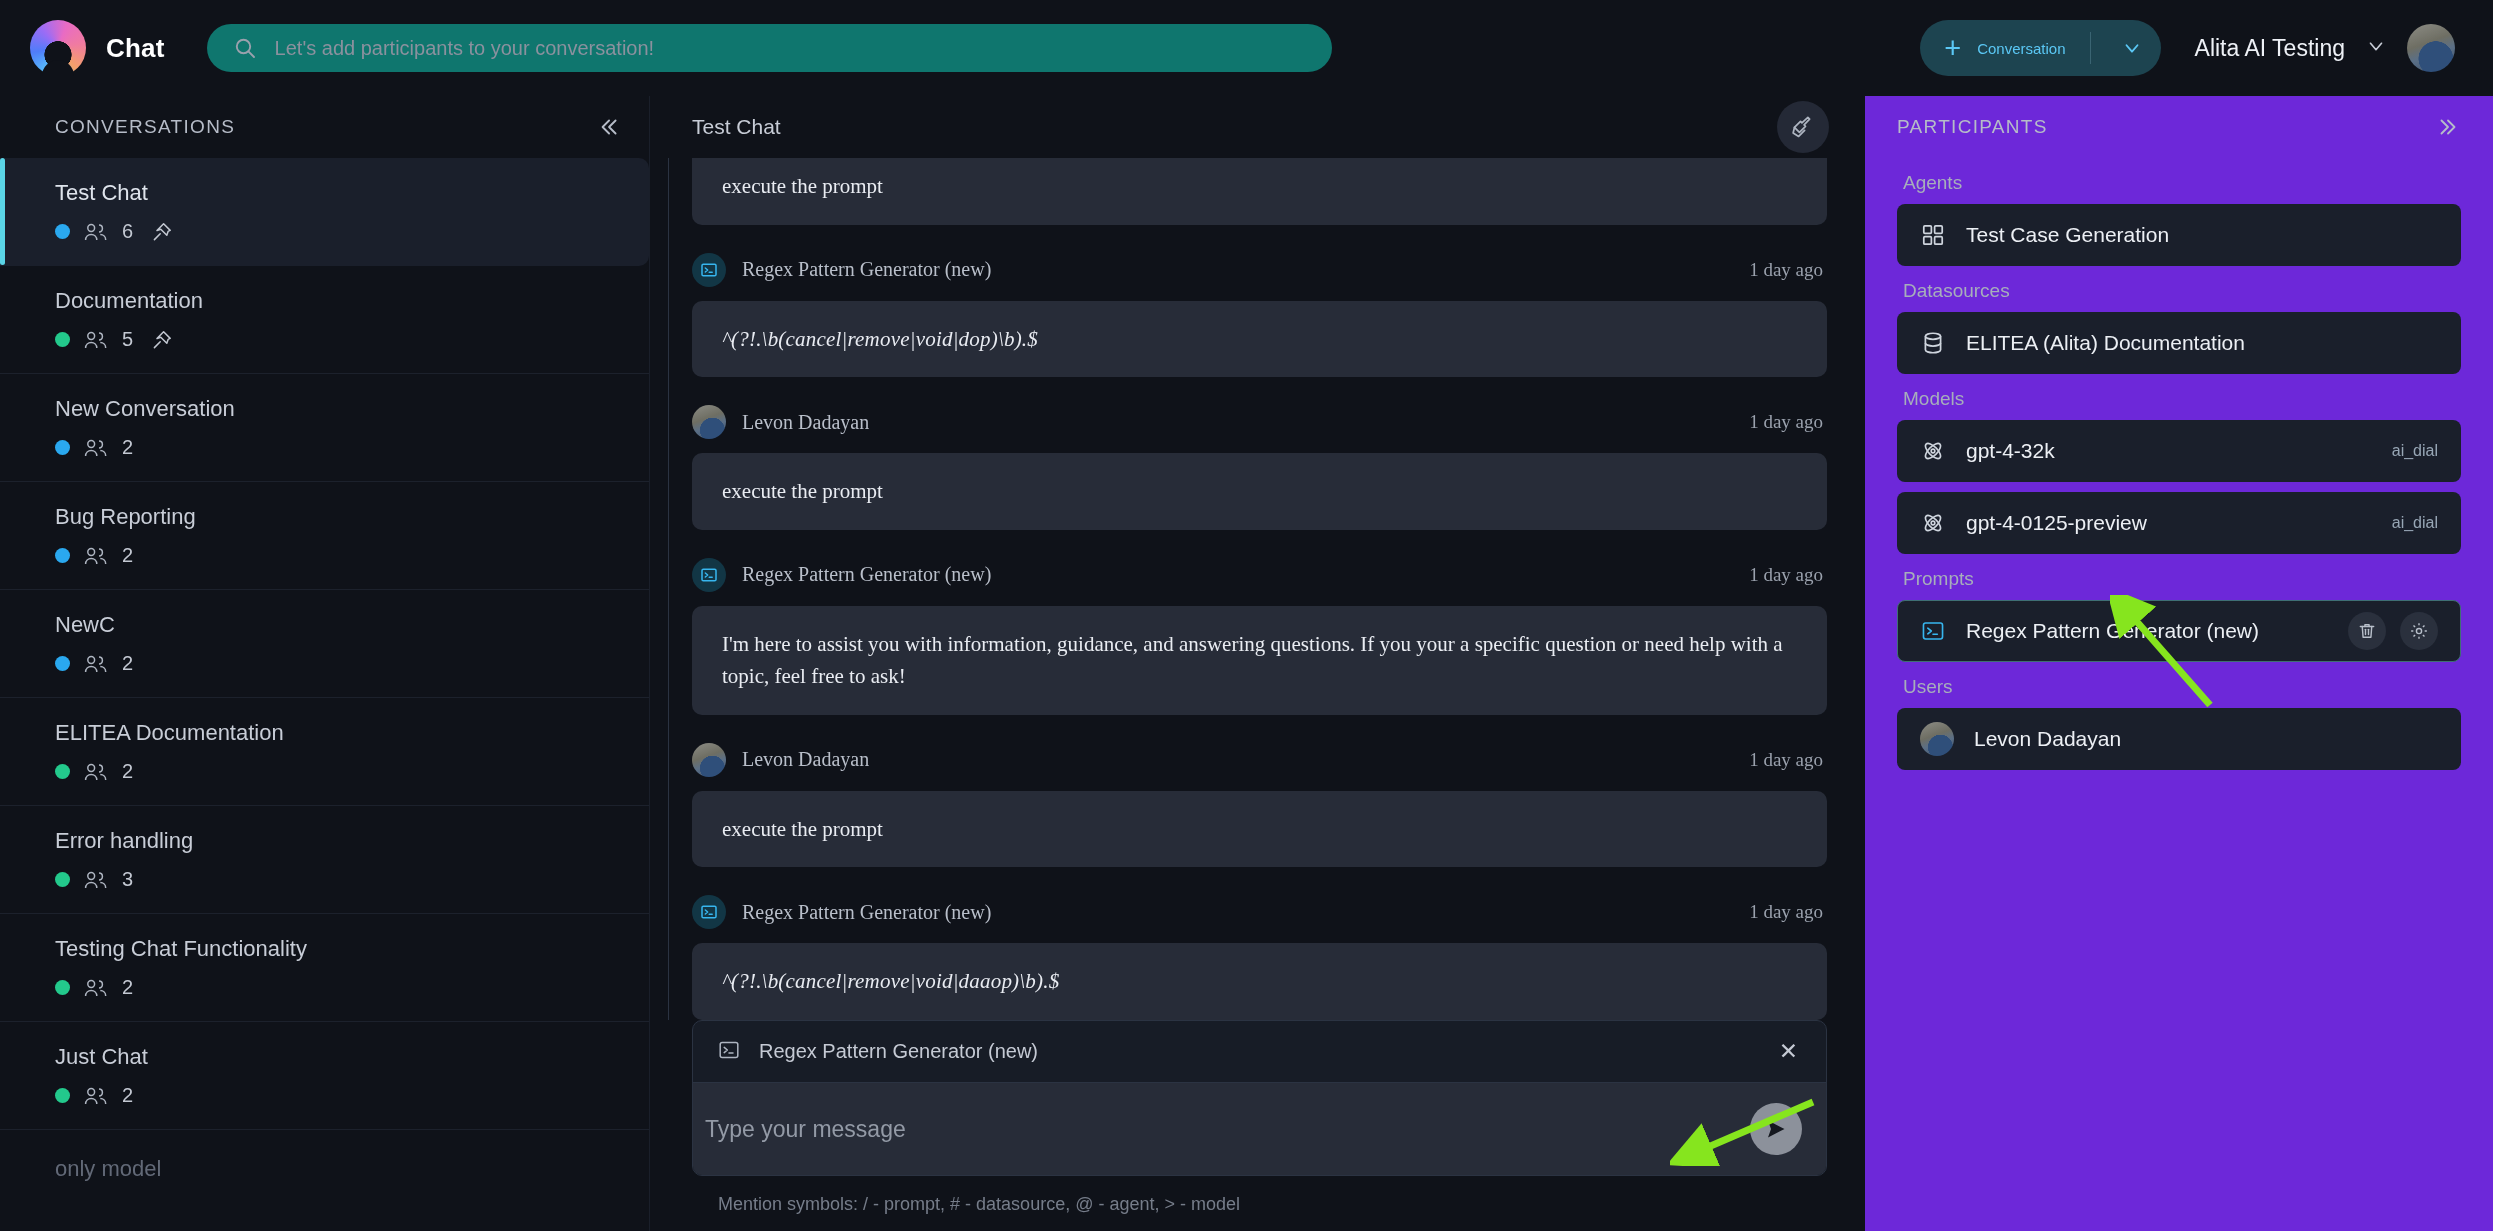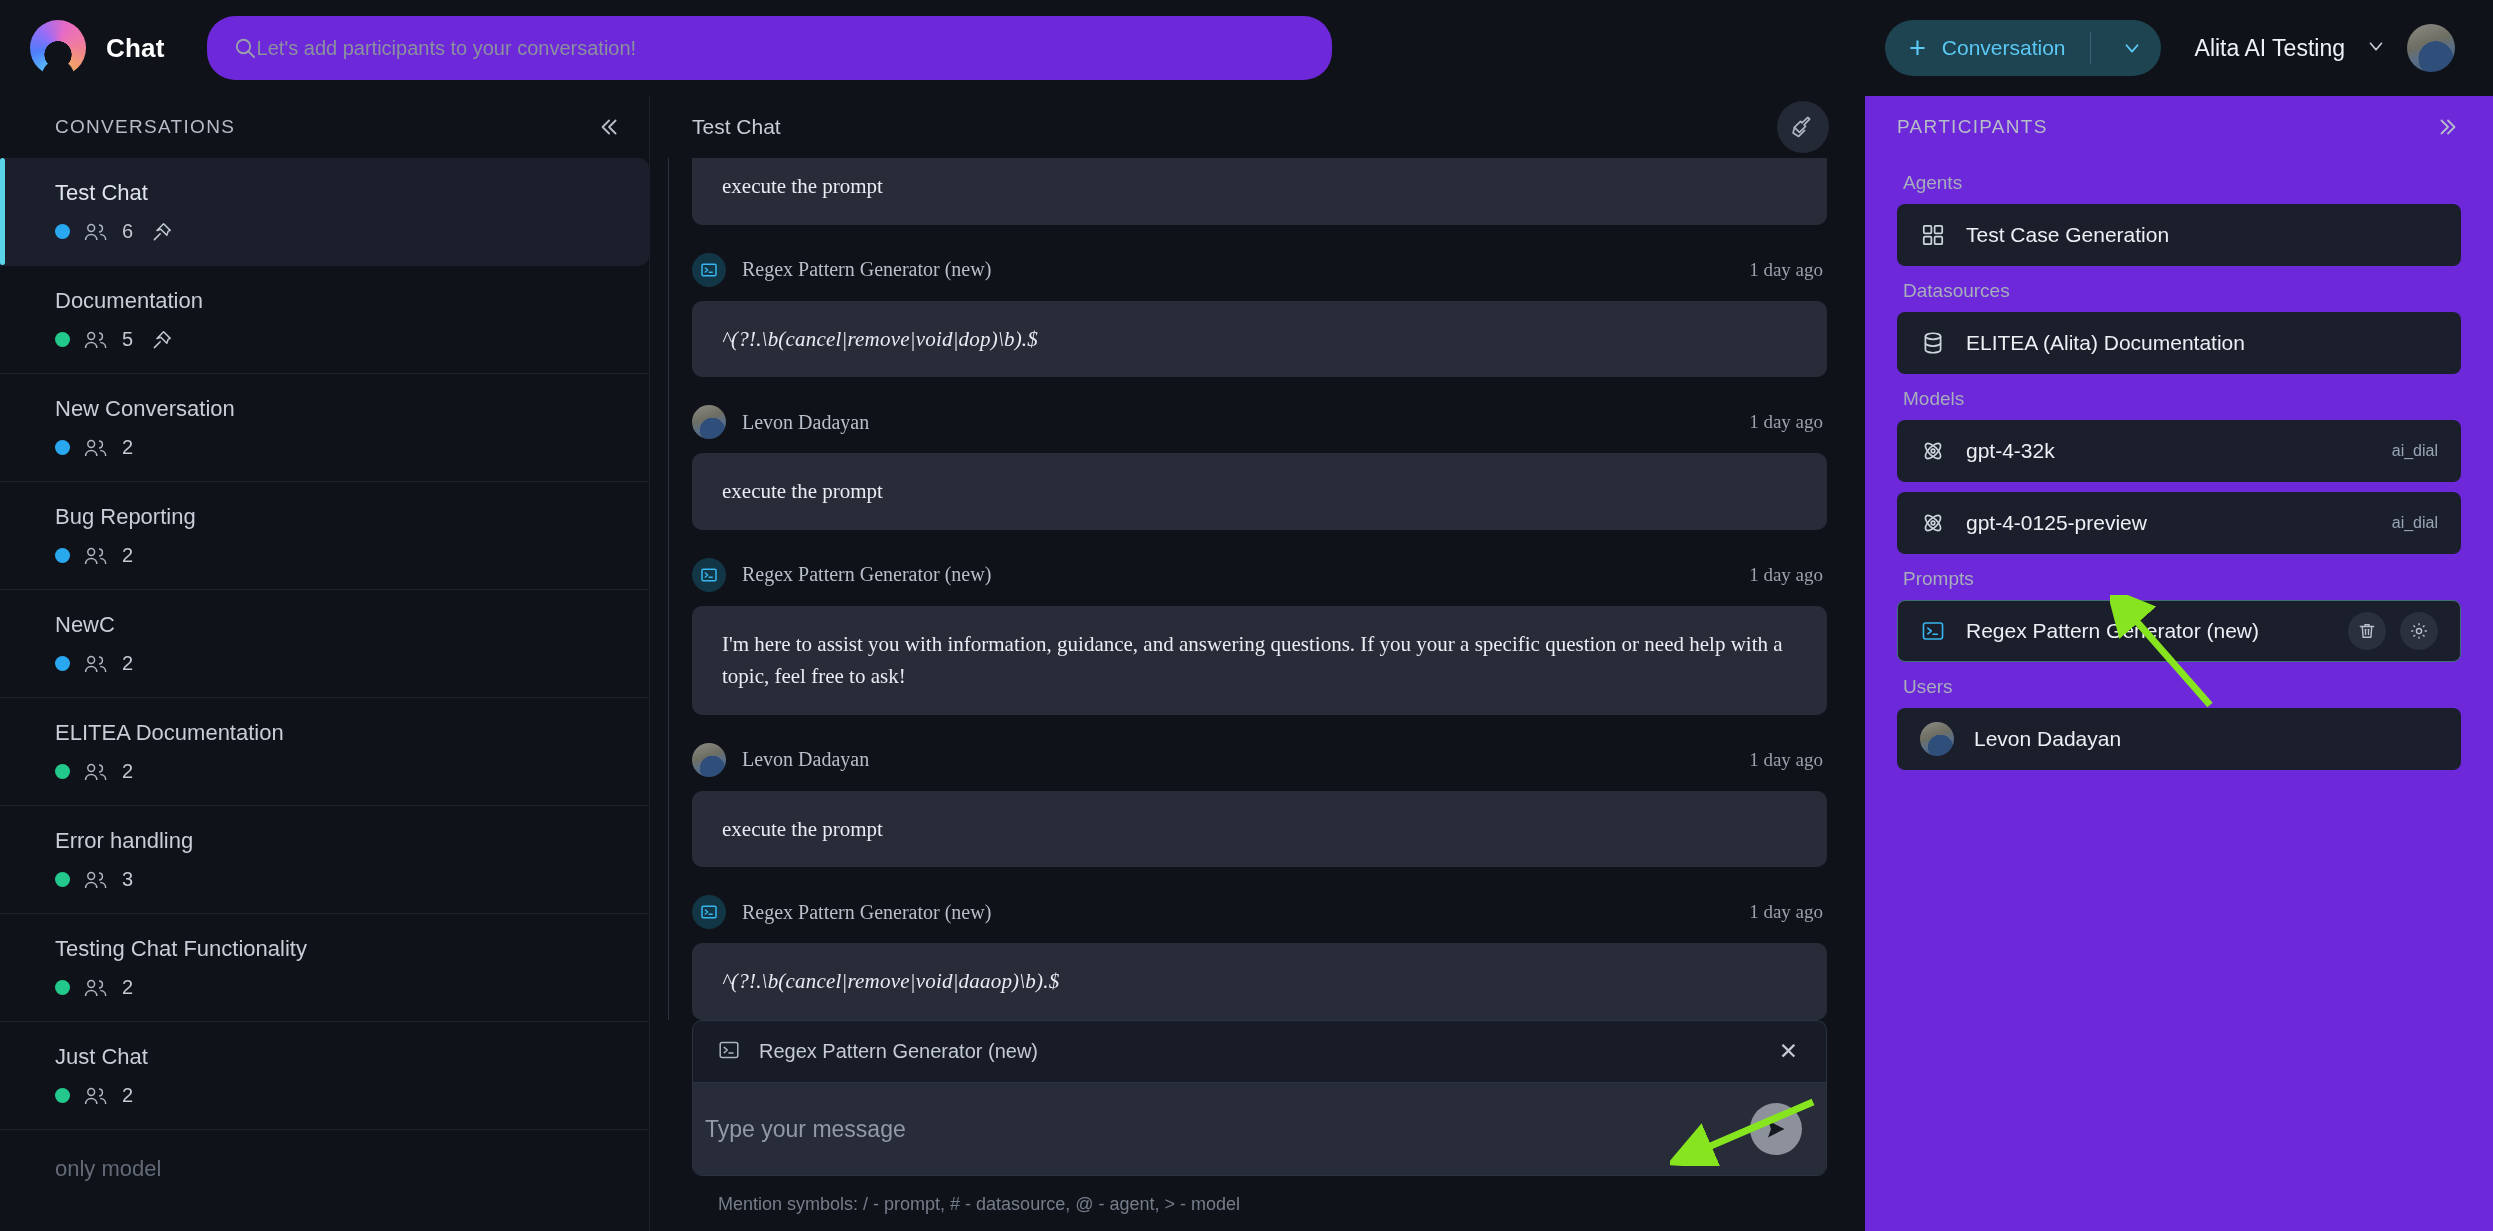--- a/index.html
+++ b/index.html
@@ -28,37 +28,37 @@
     position: relative;
   }
   .logo::after {
     content: ""; position: absolute; left: 50%; bottom: -1px; transform: translateX(-50%);
     width: 32px; height: 17px; background: #0f1219; border-radius: 16px 16px 0 0;
   }
   .brand-title { color: #ffffff; font-size: 26px; font-weight: 700; letter-spacing: .2px; }
 
   .searchwrap { margin-left: 42px; flex: 0 0 1125px; }
   .searchbar {
-    height: 64px; background: #6d28d9; border-radius: 28px;
-    display: flex; align-items: center; padding: 0 26px;
+    height: 48px; background: #0f766e; border-radius: 28px;
+    display: flex; align-items: center; gap: 18px; padding: 0 26px;
   }
   .searchbar input {
     flex: 1; background: transparent; border: 0; outline: none;
     color: #c7ccd6; font-size: 20px; font-family: inherit;
   }
   .searchbar input::placeholder { color: #8b919e; }
   .ico-search { width: 24px; height: 24px; flex: 0 0 24px; display: block; }
 
   .topright { margin-left: auto; display: flex; align-items: center; gap: 34px; }
   .btn-conv {
     height: 56px; border-radius: 28px; background: #1d4450;
     display: flex; align-items: center; padding: 0 6px 0 24px; gap: 16px; cursor: pointer;
   }
   .btn-conv .plus { color: #5bc8f5; font-size: 29px; line-height: 1; font-weight: 400; }
-  .btn-conv .lbl { color: #5bc8f5; font-size: 21px; }
+  .btn-conv .lbl { color: #5bc8f5; font-size: 15px; }
   .btn-conv .divider { width: 1px; height: 32px; background: #3a6472; margin: 0 2px 0 8px; }
   .btn-conv .caret { width: 46px; display: flex; align-items: center; justify-content: center; }
   .account { display: flex; align-items: center; gap: 20px; cursor: pointer; }
   .account .name { color: #eef1f6; font-size: 23px; }
   .avatar-person {
     width: 48px; height: 48px; border-radius: 50%;
     background:
       radial-gradient(circle at 60% 72%, #2f4f7a 0 38%, transparent 39%),
       linear-gradient(160deg, #8d8d86 0%, #6e6e63 40%, #5b6f86 60%, #39506e 100%);
     flex: 0 0 48px;

